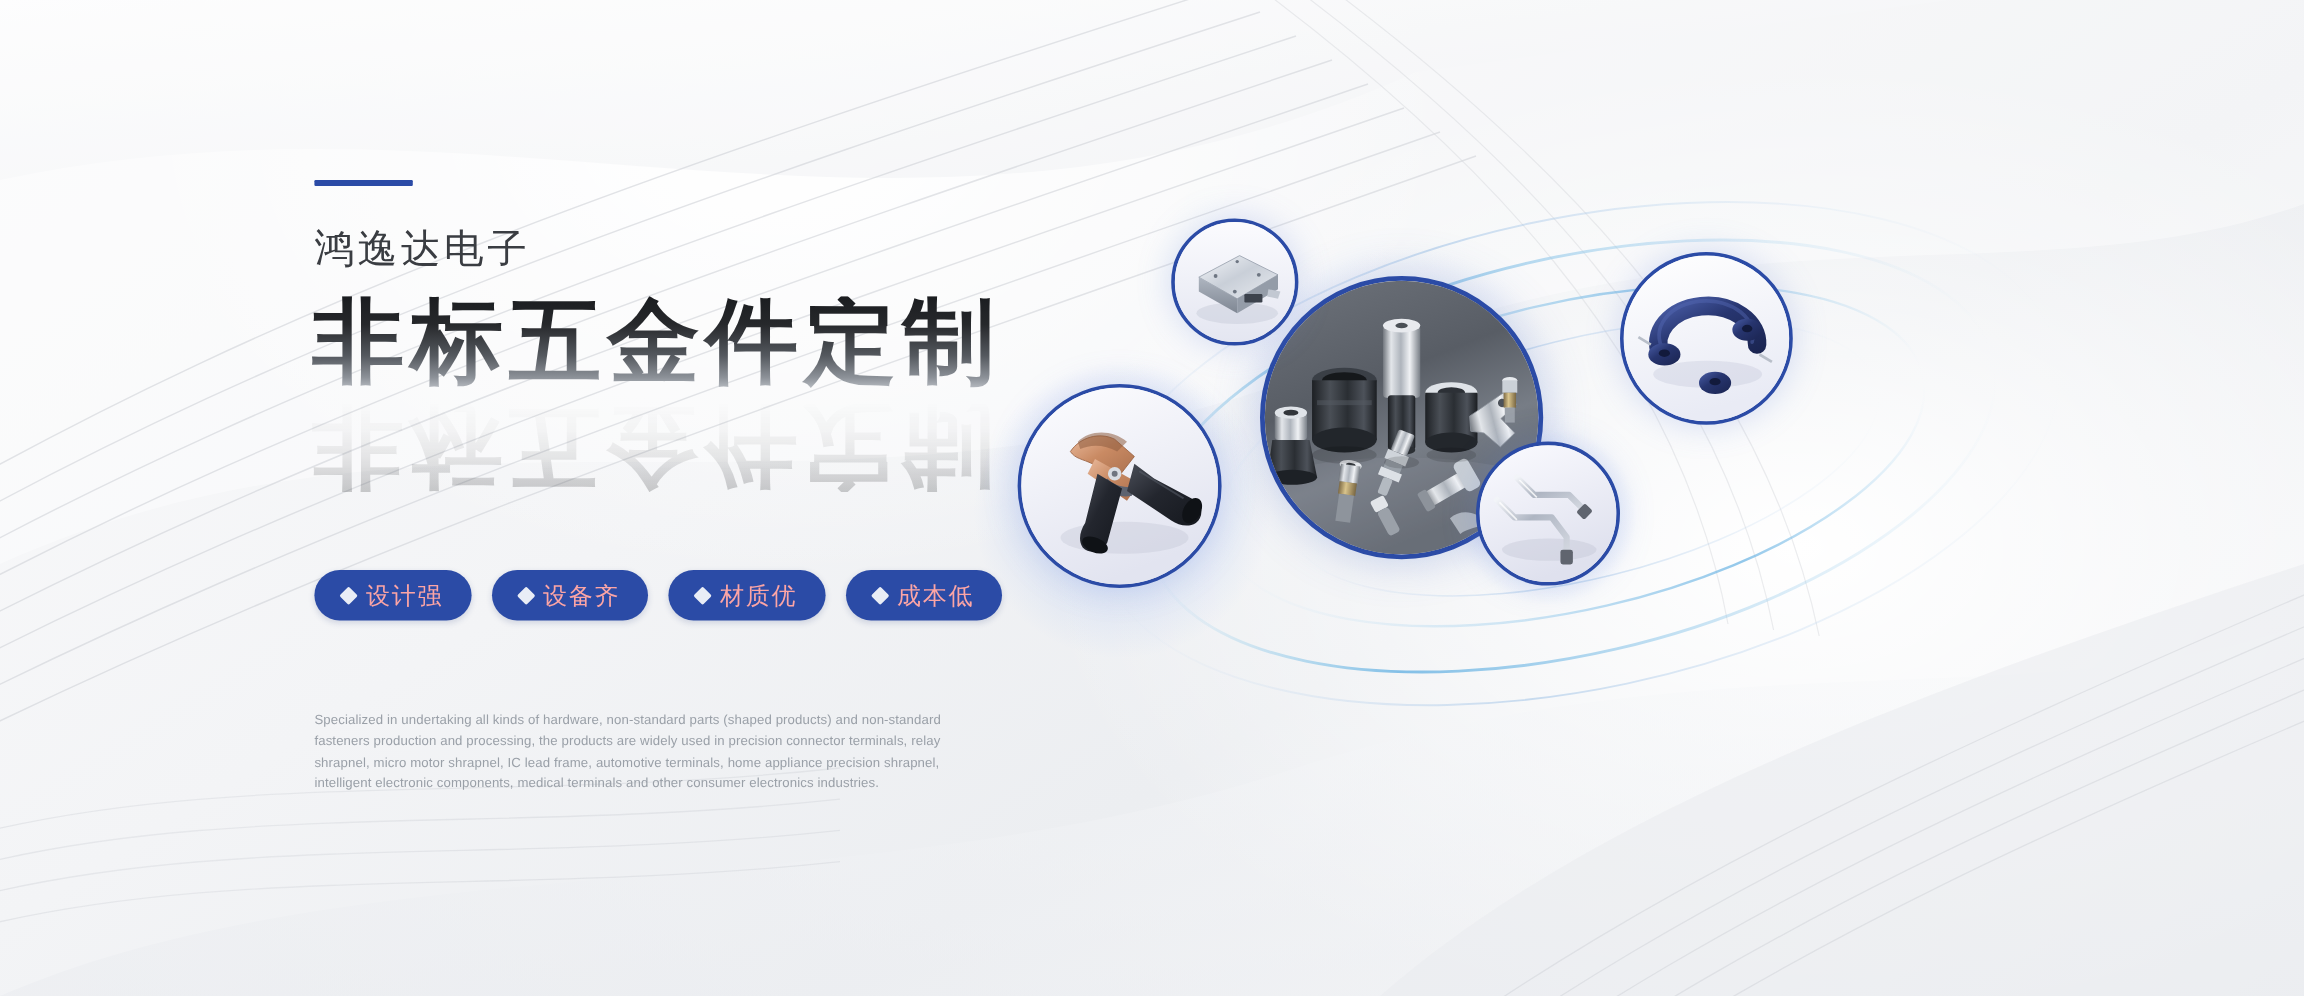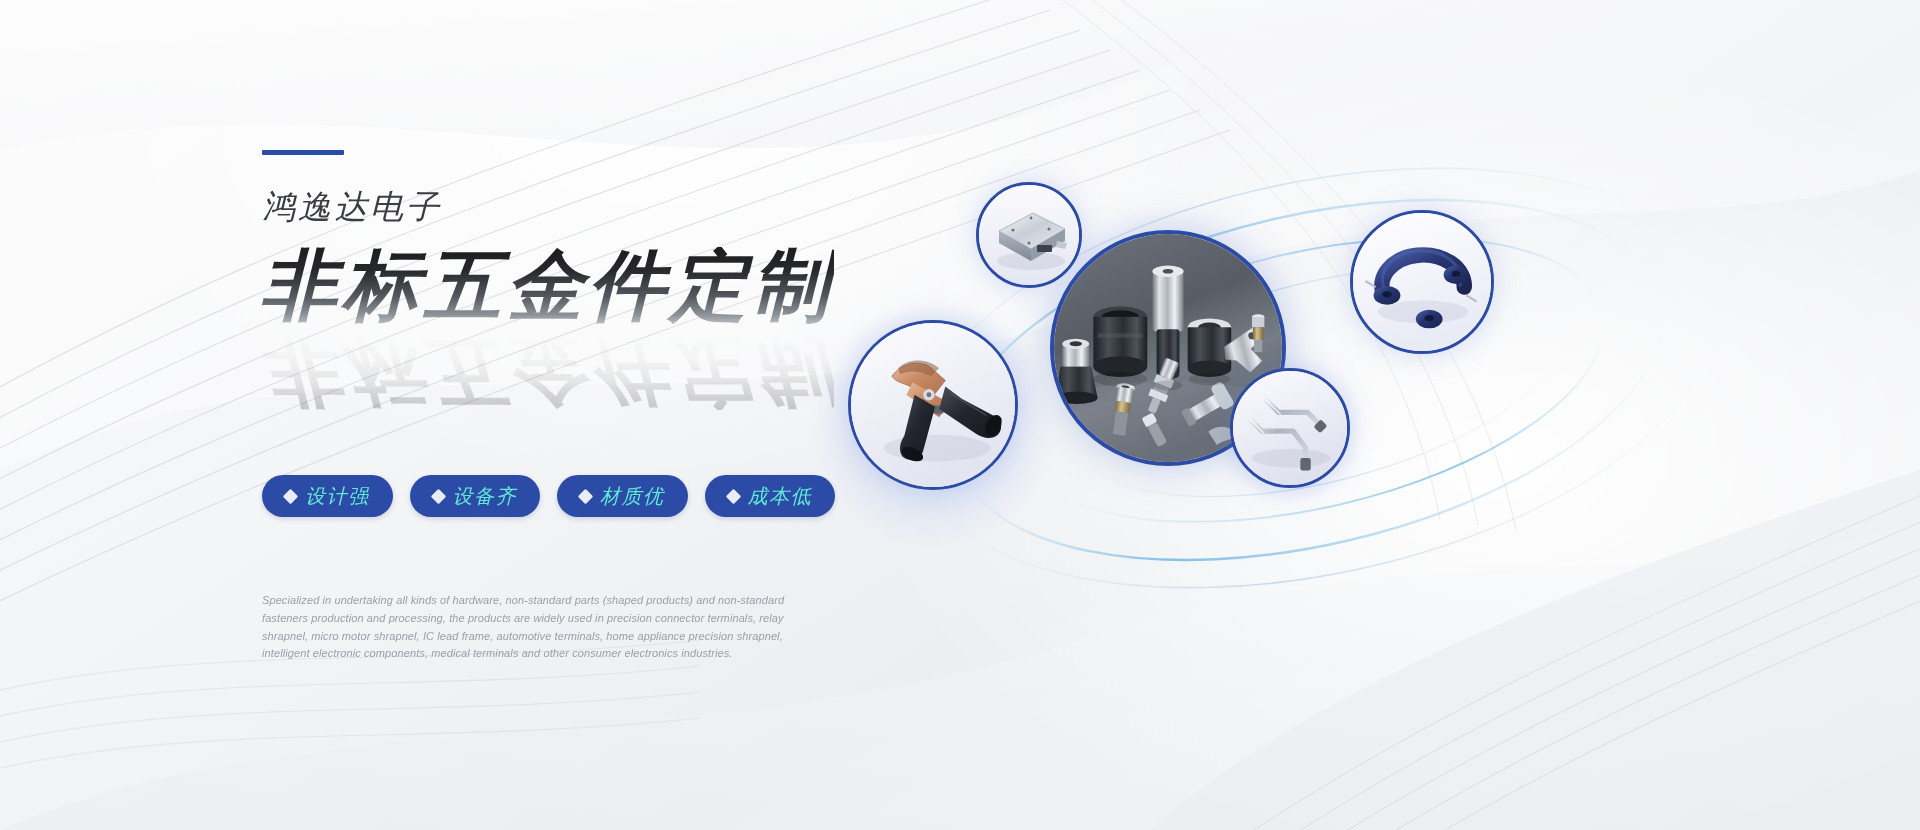--- a/index.html
+++ b/index.html
@@ -9,21 +9,20 @@
     font-family:"Liberation Sans","DejaVu Sans",sans-serif;
     background:#f2f3f5;
   }
 
   .banner{
     position:relative;width:1920px;height:830px;overflow:hidden;
     background:
       radial-gradient(ellipse 900px 620px at 34% 12%, #ffffff 0%, rgba(255,255,255,0) 62%),
       radial-gradient(ellipse 1100px 700px at 78% 55%, #ffffff 0%, rgba(255,255,255,0) 58%),
       linear-gradient(148deg,#fbfbfc 0%,#f3f4f6 38%,#eceef1 62%,#f4f5f7 84%,#eceef0 100%);
-    font-style: italic;
   }
 
   
   .bg-svg{position:absolute;inset:0;width:1920px;height:830px;pointer-events:none;}
 
   
   .left-col{
     position:absolute;left:262px;top:150px;width:620px;
   }
   .accent-bar{
@@ -56,21 +55,21 @@
     opacity:.85;
   }
 
   
   .pills{
     position:absolute;left:262px;top:475px;
     display:flex;gap:17px;
   }
   .pill{
     display:flex;align-items:center;gap:9px;
-    background:#2b4ba6;color:#5eead4;
+    background:#2b4ba6;color:#fca5a5;
     border-radius:22px;
     padding:0 23px;height:42px;
     font-size:20px;letter-spacing:1.5px;
     box-shadow:0 2px 5px rgba(32,56,120,.18);
     cursor:pointer;user-select:none;
   }
   .pill .dia{
     display:inline-block;width:11px;height:11px;
     background:#e9edf6;transform:rotate(45deg);
     border-radius:1.5px;flex:0 0 auto;

